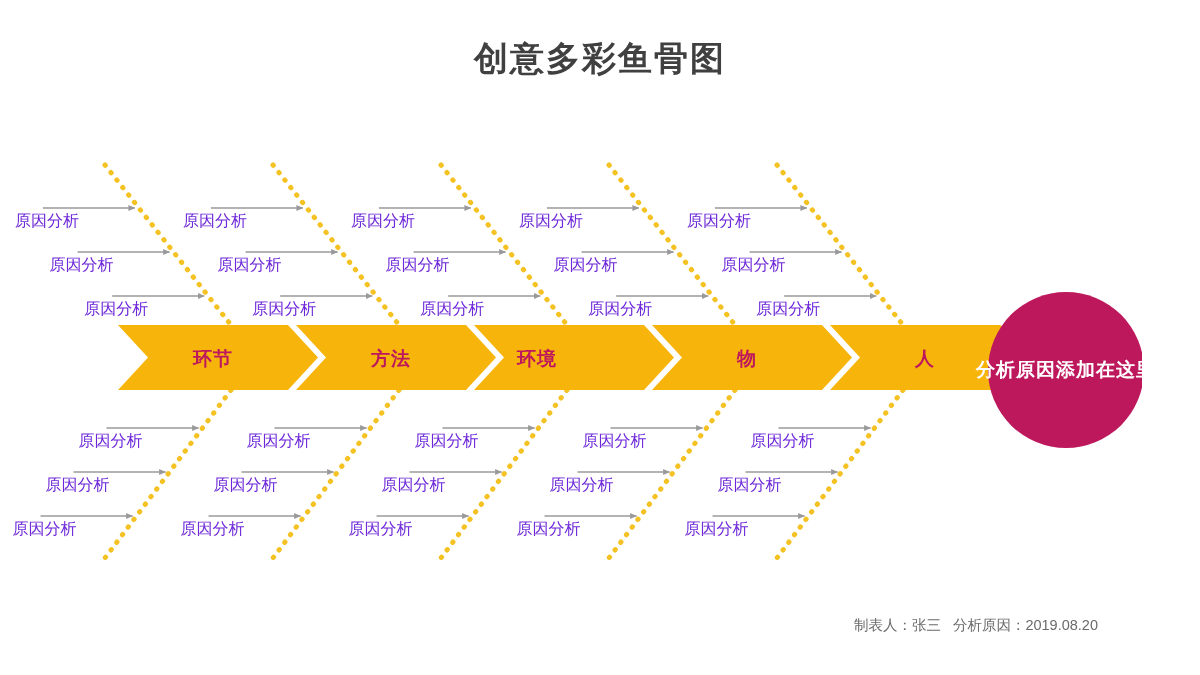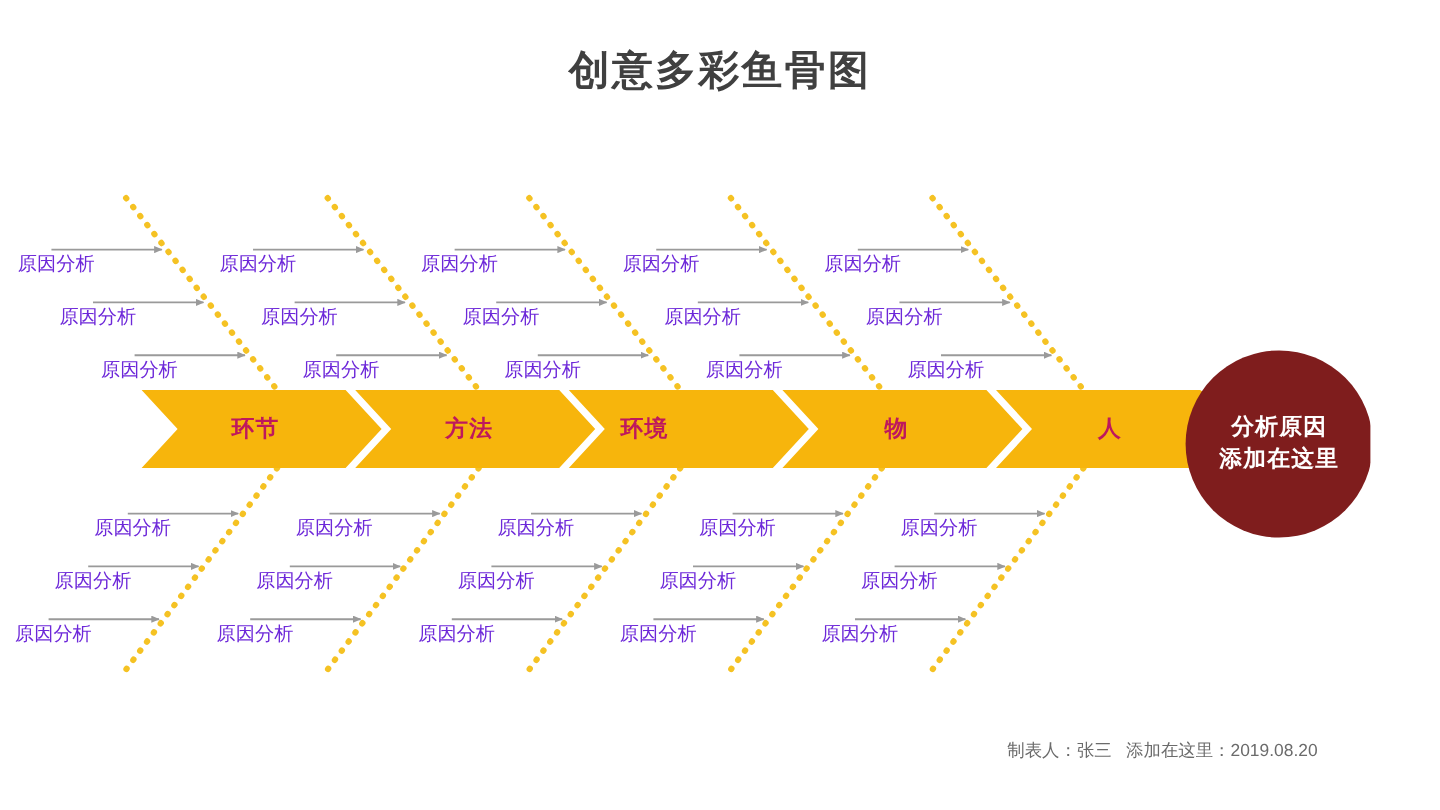--- a/index.html
+++ b/index.html
@@ -70,23 +70,23 @@
   }
 
   
   #head-circle {
     position: absolute;
     left: 988px;
     top: 292px;
     width: 156px;
     height: 156px;
     border-radius: 50%;
-    background: #7f1d1d;
+    background: #be185d;
     display: flex;
-    flex-direction: column;
+    flex-direction: row;
     align-items: center;
     justify-content: center;
   }
   #head-circle .hline {
     font-size: 19px;
     font-weight: bold;
     color: #ffffff;
     line-height: 1.35;
     white-space: nowrap;
     letter-spacing: 1px;
@@ -209,16 +209,16 @@
       <div class="chev-label" style="left: 747px; top: 357.5px;">物</div>
       <div class="chev-label" style="left: 925px; top: 357.5px;">人</div>
     </div>
 
   <div id="head-circle">
     <div class="hline">分析原因</div>
     <div class="hline">添加在这里</div>
   </div>
 
   <div id="footer">
-    <span>制表人：</span><span>张三</span><span class="fsep"></span><span>添加在这里：</span><span>2019.08.20</span>
+    <span>制表人：</span><span>张三</span><span class="fsep"></span><span>分析原因：</span><span>2019.08.20</span>
   </div>
 
 </div>
 
 </body></html>

